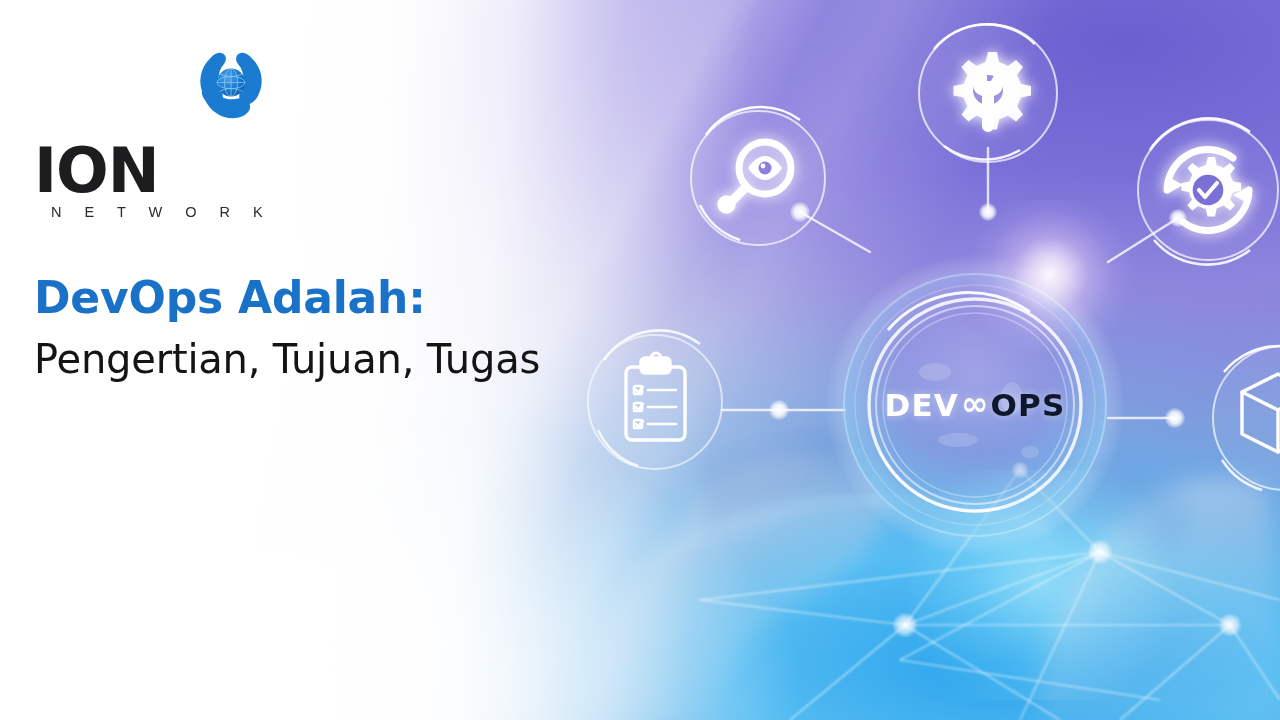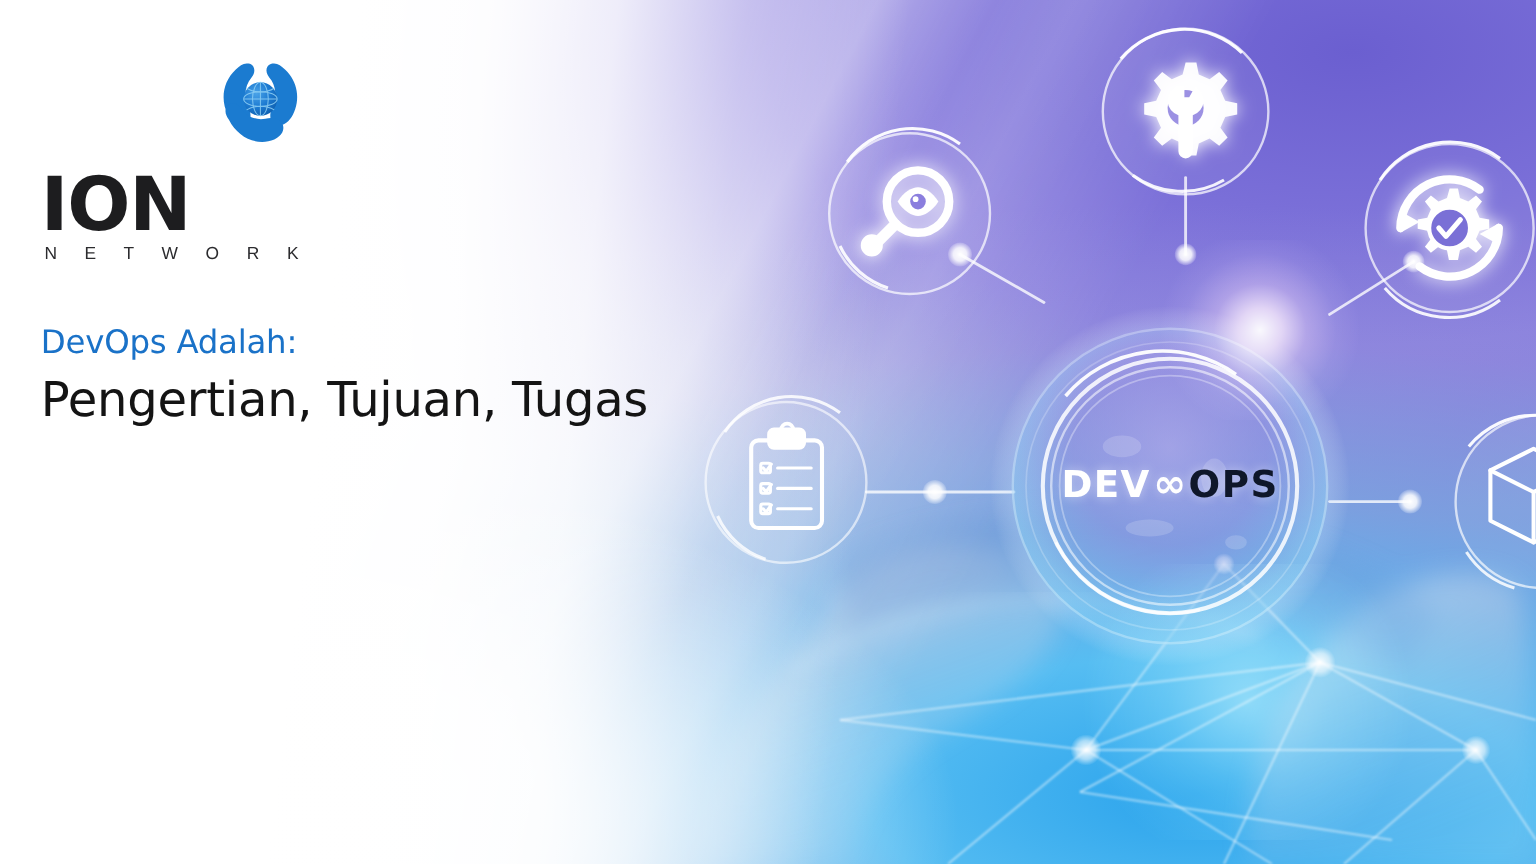--- a/index.html
+++ b/index.html
@@ -80,30 +80,30 @@
   .logo-mark { width:82px; height:82px; flex:0 0 auto; }
   .logo-mark svg { width:100%; height:100%; display:block; }
   .logo-type { display:flex; flex-direction:column; justify-content:center; padding-top:2px; }
   .logo-word {
     font-size:62px; font-weight:bold; letter-spacing:-1px;
     color:#1d1d1f; line-height:.92;
     font-family:"DejaVu Sans", sans-serif;
   }
   .logo-sub {
     font-size:14.5px; letter-spacing:9.5px; color:#2b2b2e;
-    margin-top:5px; margin-left:3px; font-weight:normal;
+    margin-top:5px; margin-left:17px; font-weight:normal;
     font-family:"Liberation Sans", sans-serif;
   }
 
   .headline {
     position:absolute; left:34px; top:266px; width:520px;
   }
   .headline-accent {
     display:block;
-    font-size:27px; font-weight:normal; color:#1a72c8;
+    font-size:44px; font-weight:bold; color:#1a72c8;
     line-height:1.46; letter-spacing:-0.2px;
     font-family:"DejaVu Sans", sans-serif;
   }
   .headline-main {
     display:block;
     font-size:40px; font-weight:normal; color:#141414;
     line-height:1.46; letter-spacing:-0.2px;
     font-family:"DejaVu Sans", sans-serif;
   }
 </style>

